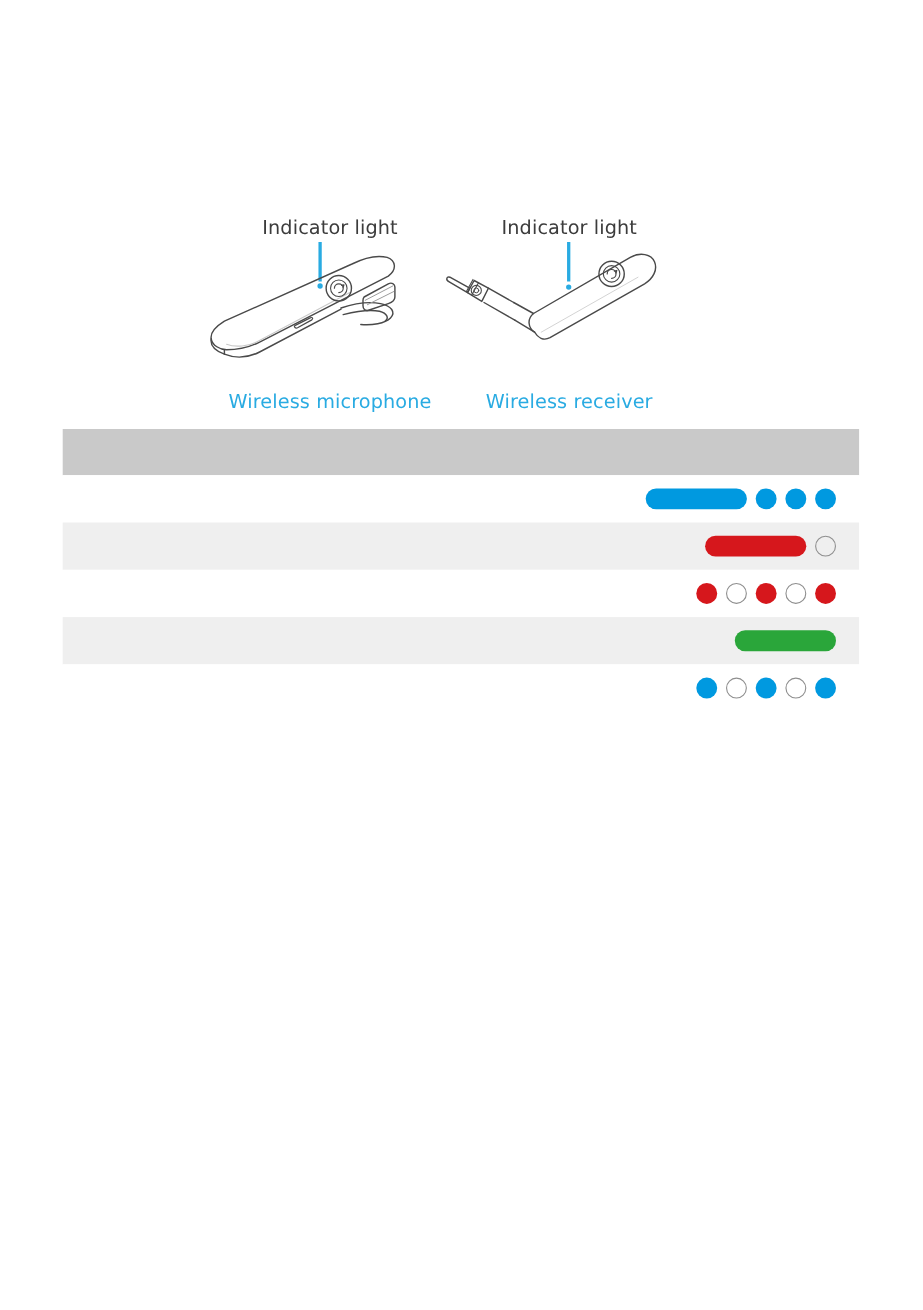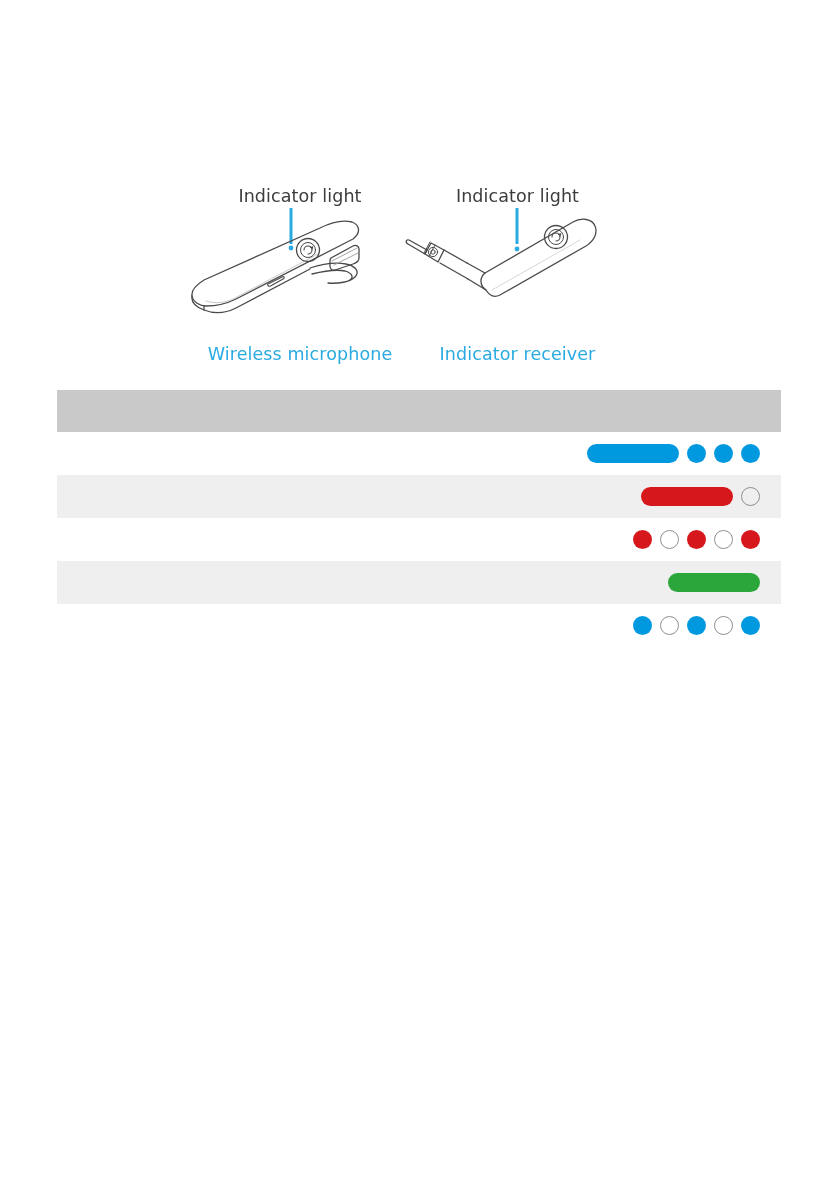--- a/index.html
+++ b/index.html
@@ -19,21 +19,21 @@
 
   .page {
     position: absolute;
     inset: 0;
   }
 
   
   .diagram-area {
     position: absolute;
     left: 0;
-    top: 0;
+    top: 12px;
     width: 839px;
     height: 380px;
   }
 
   .device-block {
     position: absolute;
     text-align: center;
   }
 
   #device-mic  { left: 160px; top: 188px; width: 280px; }
@@ -220,21 +220,21 @@
             <path d="M 152 31 a 4 4 0 1 1 4 4" stroke-width="1.1"></path>
             <path d="M 158.5 28.5 l 2.2 -0.6 l -0.7 2.3" stroke-width="1.1"></path>
 
             <path d="M 92 84 L 180 34" stroke-width="0.9" stroke="#d2d2d2"></path>
           </g>
 
           <circle cx="117" cy="43" r="2.4" fill="#29abe2" stroke="none"></circle>
         </svg>
       </div>
 
-      <div class="device-caption">Indicator receiver</div>
+      <div class="device-caption">Wireless receiver</div>
     </div>
 
   </div>
 
   <div class="indicator-table">
 
     <div class="table-header-row">
       <span class="row-cell-label"></span>
     </div>
 

